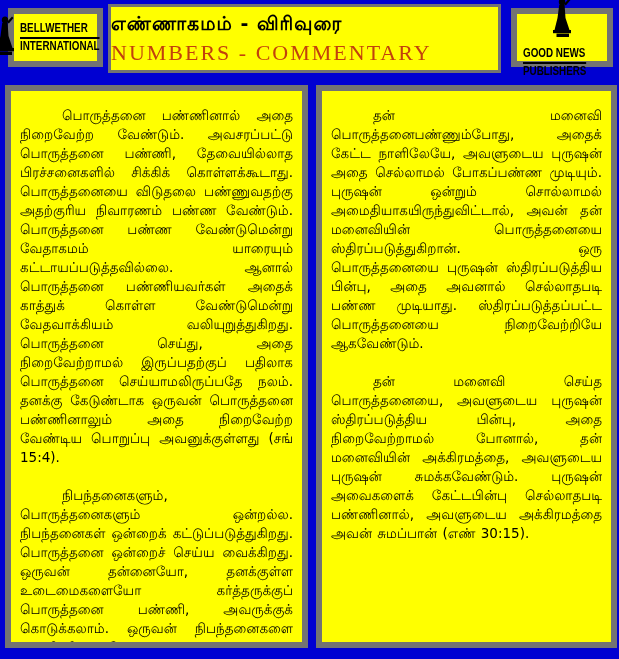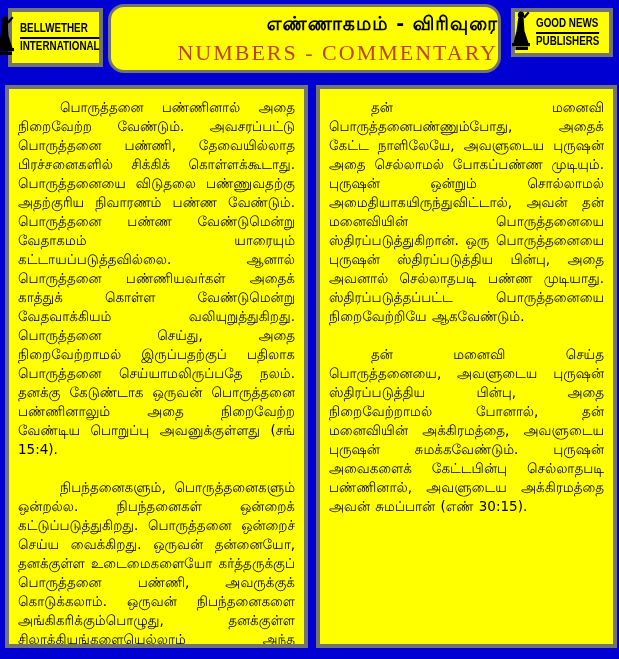--- a/index.html
+++ b/index.html
@@ -6,46 +6,45 @@
   body{
     width:619px;height:659px;
     background:#0000D2;
     position:relative;
     font-family:"DejaVu Sans",sans-serif;
     overflow:hidden;
   }
   .panel{
     position:absolute;
     background:#FFFF00;
-    border:4px solid #737373;
+    border:6px solid #737373;
     box-sizing:border-box;
   }
   
   .logo-box{
     display:flex;align-items:center;justify-content:center;
     gap:4px;padding:2px 3px;
   }
   .logo-box.left{left:8px;top:8px;width:95px;height:59px;}
-  .logo-box.right{left:511px;top:8px;width:102px;height:49px;}
+  .logo-box.right{left:511px;top:8px;width:102px;height:59px;flex-direction:column;}
   .logo-figure{flex:0 0 auto;}
   .logo-text{
     display:flex;flex-direction:column;justify-content:center;
     font-family:"Liberation Sans",sans-serif;
     font-weight:bold;color:#000;
     transform:scaleX(0.82);transform-origin:left center;
     line-height:1.15;white-space:nowrap;
   }
   .logo-line1{font-size:12px;border-bottom:2px solid #000;padding-bottom:1px;}
   .logo-line2{font-size:12px;padding-top:1px;}
   .title-box{
     left:108px;top:4px;width:393px;height:69px;
     border-width:3px;
-    display:flex;flex-direction:column;align-items:flex-end;justify-content:center;
+    display:flex;flex-direction:column;align-items:flex-start;justify-content:center;
     gap:3px;
-    border-radius:16px;
   }
   .title-tamil{
     font-size:19px;font-weight:bold;color:#000;
     font-family:"DejaVu Sans",sans-serif;
     letter-spacing:1px;
   }
   .title-english{
     font-size:22px;color:#c2410c;
     font-family:"Liberation Serif","DejaVu Serif",serif;
     letter-spacing:2px;
@@ -56,21 +55,21 @@
     padding:5px 9px 6px 9px;
     color:#000;
     font-size:13.5px;
     line-height:19px;
     text-align:justify;
     overflow:hidden;
   }
   .col.left{left:5px;width:303px;}
   .col.right{left:316px;width:301px;}
   .col p{
-    margin:4px 0 19px 0;
+    margin:10px 0 19px 0;
     text-indent:42px;
     word-spacing:1px;
   }
   .col p:last-child{margin-bottom:0;}
 </style>
 </head>
 <body>
 
 <div class="panel logo-box left">
   <span class="logo-figure">

